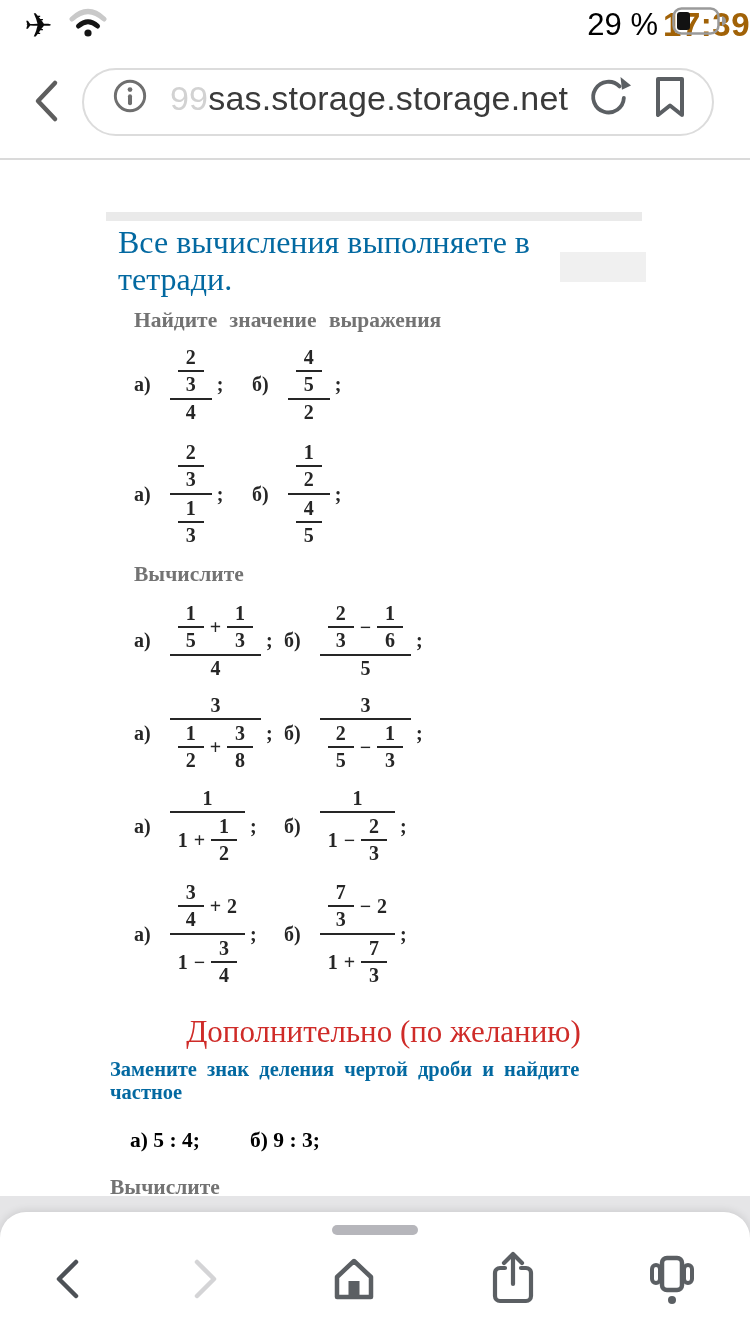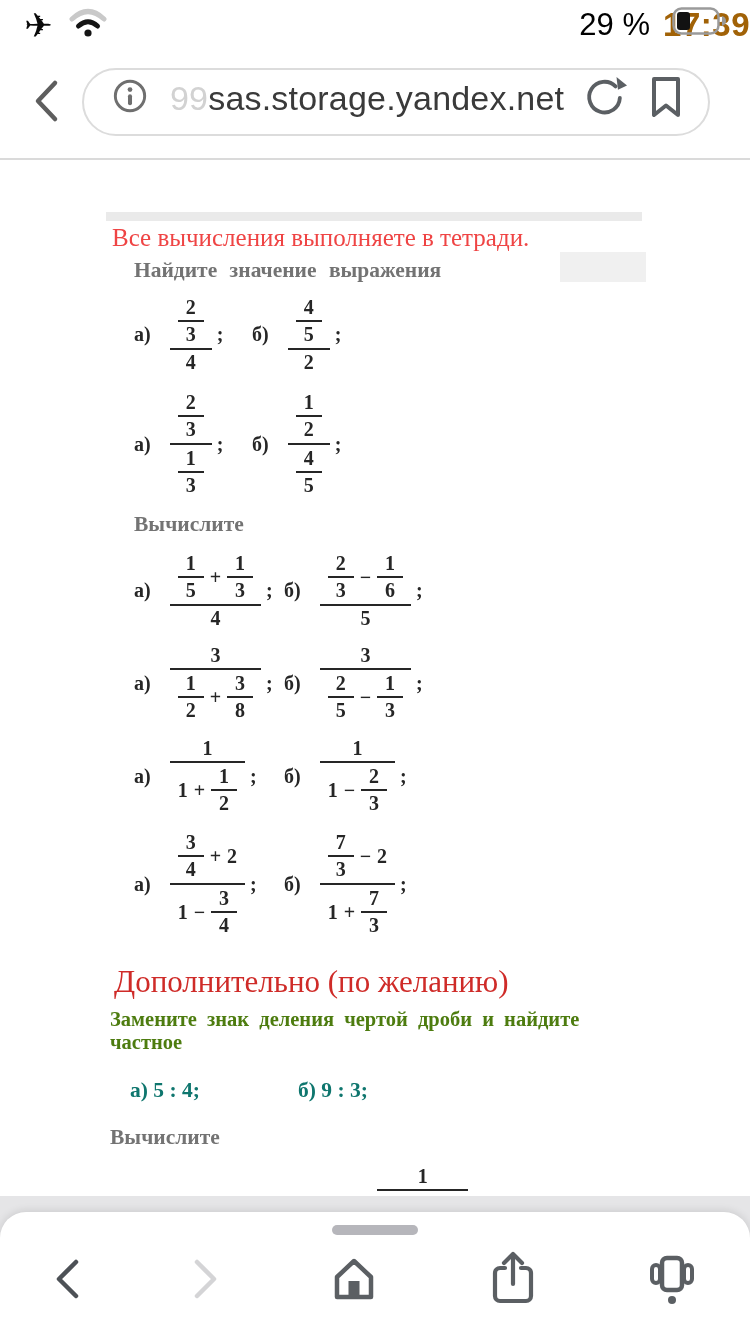--- a/index.html
+++ b/index.html
@@ -6,46 +6,46 @@
   .screen{position:relative;width:750px;height:1334px;background:#ffffff;overflow:hidden;
           font-family:"Liberation Sans",sans-serif;margin:0 auto;}
 
   
   .status-bar{position:relative;height:46px;display:flex;align-items:center;
               justify-content:space-between;padding:4px 22px 0 24px;box-sizing:border-box;}
   .sb-left{display:flex;align-items:center;gap:16px;z-index:2;}
   .airplane{font-size:34px;line-height:1;color:#0a0a0a;font-family:"DejaVu Sans",sans-serif;}
   .sb-time{position:absolute;left:0;right:0;top:6px;text-align:right;font-size:33px;
            font-weight:700;color:#a16207;letter-spacing:.5px;}
-  .sb-right{display:flex;align-items:center;gap:22px;z-index:2;font-size:31px;color:#000;}
+  .sb-right{display:flex;align-items:center;gap:14px;z-index:2;font-size:31px;color:#000;}
 
   
   .nav-bar{height:114px;display:flex;align-items:center;gap:20px;
            padding:0 40px 0 30px;box-sizing:border-box;border-bottom:2px solid #dadada;background:#fff;}
   .nav-back{background:none;border:none;padding:0;cursor:pointer;display:flex;}
   .url-pill{flex:1;height:68px;border:2.5px solid #dcdcdc;border-radius:36px;display:flex;
             align-items:center;gap:18px;padding:0 22px 8px 24px;box-sizing:border-box;background:#fff;cursor:pointer;}
   .url{flex:1;font-size:34px;color:#3a3a3a;white-space:nowrap;overflow:hidden;display:flex;letter-spacing:.2px;}
   .url-prefix{color:#d2d2d2;}
   .pill-btn{background:none;border:none;padding:0;display:flex;cursor:pointer;}
 
   
   .content{position:relative;height:1174px;background:#fff;overflow:hidden;}
   .worksheet{position:relative;margin:64px 0 0 108px;width:545px;
              font-family:"Liberation Serif",serif;color:#262626;}
   .artifact{position:absolute;background:#eaeaea;}
   .a-top{top:-12px;left:-2px;width:536px;height:9px;}
   .a-right{top:28px;left:452px;width:86px;height:30px;background:#f0f0f0;}
 
-  .note{margin:4px;font-size:25px;color:#ef4444;}
+  .note{margin:10px;font-size:32px;color:#0369a1;}
   .ws-h{margin:6px 0 0 26px;font-size:21.5px;font-weight:700;color:#737373;word-spacing:7px;}
   .h-calc{margin-top:14px;}
-  .extra-h{margin:26px 0 0 6px;font-size:31px;font-weight:400;color:#cf2b28;}
-  .extra-sub{margin:8px 0 0 2px;font-size:20.5px;font-weight:700;color:#4d7c0f;word-spacing:5px;}
-  .simple-row{display:flex;margin:24px 0 0 22px;font-size:21.5px;font-weight:700;color:#0f766e;gap:48px;}
+  .extra-h{margin:26px 0 0 6px;font-size:31px;font-weight:400;color:#cf2b28;text-align:center;}
+  .extra-sub{margin:8px 0 0 2px;font-size:20.5px;font-weight:700;color:#0369a1;word-spacing:5px;}
+  .simple-row{display:flex;margin:24px 0 0 22px;font-size:21.5px;font-weight:700;color:#000000;}
   .simple-item{min-width:120px;}
   .h-calc2{margin:22px 0 0 2px;}
 
   .prob-row{display:flex;align-items:center;margin:14px 0 0 26px;}
   .s1 .prob-row{margin-top:12px;}
   .s1 .prob-row + .prob-row{margin-top:16px;}
   .s2 .prob-row{margin-top:14px;}
   .s3 .prob-row{margin:14px 0 0 12px;}
   .problem{display:flex;align-items:center;}
   .s1 .problem{min-width:118px;}
@@ -110,21 +110,21 @@
     <div class="url-pill">
       <span>
         <svg width="44" height="44" viewBox="0 0 48 48">
           <circle cx="24" cy="24" r="16" fill="none" stroke="#6f6f6f" stroke-width="3.2"></circle>
           <circle cx="24" cy="17" r="2.6" fill="#6f6f6f"></circle>
           <rect x="21.8" y="22" width="4.4" height="12" rx="2.2" fill="#6f6f6f"></rect>
         </svg>
       </span>
       <div class="url">
           <span class="url-prefix">99</span>
-          <span>sas.storage.yandex.net</span>
+          <span>sas.storage.storage.net</span>
         </div>
       <button class="pill-btn">
         <span>
           <svg width="46" height="46" viewBox="0 0 48 48">
             <path d="M35 13 A16 16 0 1 0 39.5 25" fill="none" stroke="#5b5f63" stroke-width="4" stroke-linecap="round"></path>
             <path d="M36 3 L37.5 16.5 L47 12 Z" fill="#5b5f63"></path>
           </svg>
         </span>
       </button>
       <button class="pill-btn">

